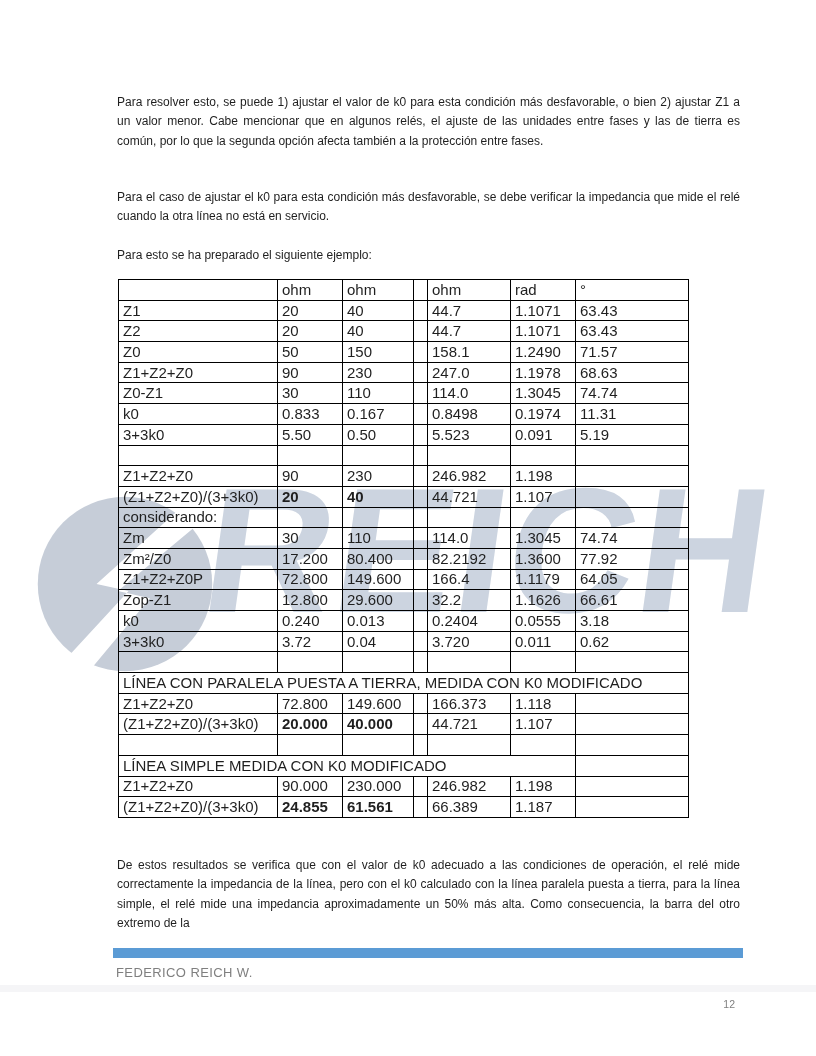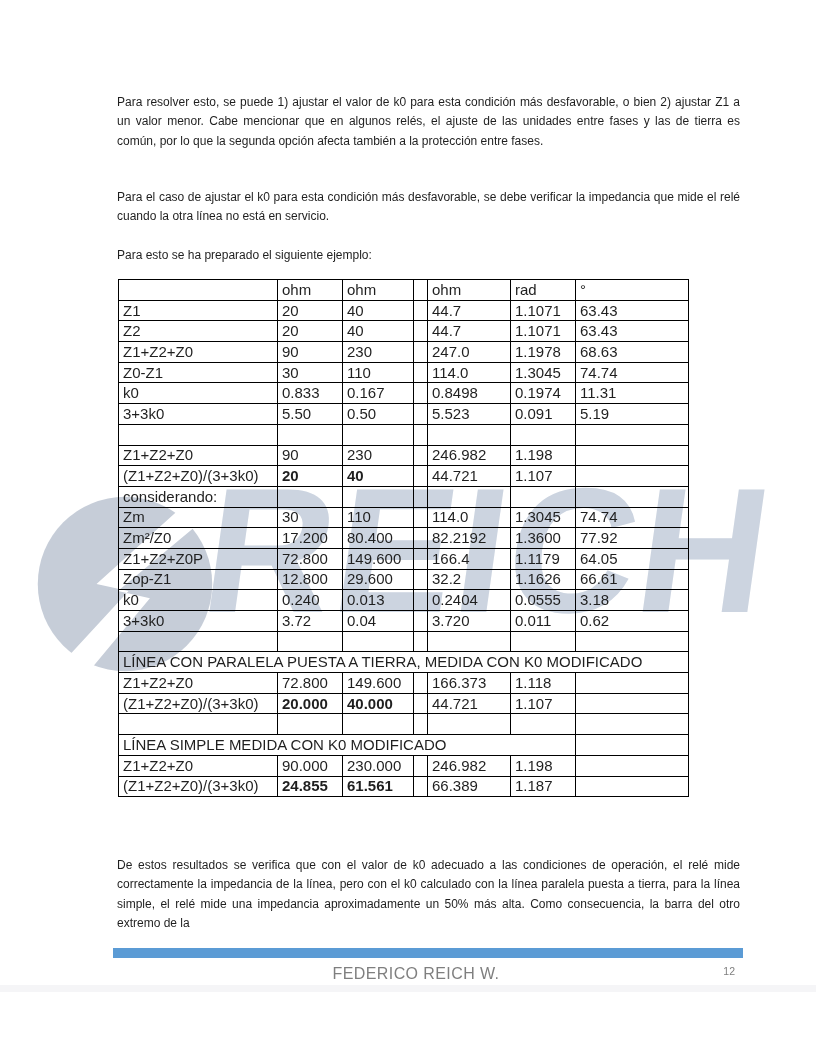--- a/index.html
+++ b/index.html
@@ -33,24 +33,24 @@
   }
   table.imp td{
     border:1px solid #000;font-size:15px;line-height:18px;
     height:19.7px;padding:0 4px;white-space:nowrap;overflow:hidden;
     vertical-align:middle;text-align:left;box-sizing:content-box;
   }
   table.imp td.b{font-weight:bold;}
   
   .footer-rule{position:absolute;left:113px;top:948px;width:630px;height:10px;}
   .footer-text{
-    position:absolute;left:107px;top:965px;width:618px;
-    font-size:16px;letter-spacing:0.4px;color:#7f7f7f;text-align:center;
-  }
-  .footer-page{position:absolute;right:81px;top:965px;font-size:10.5px;color:#7f7f7f;}
+    position:absolute;left:116px;top:965px;width:618px;
+    font-size:13px;letter-spacing:0.4px;color:#7f7f7f;
+  }
+  .footer-page{position:absolute;right:81px;top:998px;font-size:10.5px;color:#7f7f7f;}
   .bottom-band{position:absolute;left:0;top:985px;width:816px;height:7px;background:#f5f5f7;}
 </style>
 </head>
 <body>
 
 <div class="page">
 
   <div class="watermark">
     <svg class="wm-logo" width="178" height="178" viewBox="0 0 100 100">
       <circle cx="50" cy="50" r="49" fill="#c6cdd8"></circle>
@@ -96,20 +96,29 @@
           <tr>
             <td>Z2</td>
             <td>20</td>
             <td>40</td>
             <td></td>
             <td>44.7</td>
             <td>1.1071</td>
             <td>63.43</td>
           </tr>
           <tr>
+            <td>Z0</td>
+            <td>50</td>
+            <td>150</td>
+            <td></td>
+            <td>158.1</td>
+            <td>1.2490</td>
+            <td>71.57</td>
+          </tr>
+          <tr>
             <td>Z1+Z2+Z0</td>
             <td>90</td>
             <td>230</td>
             <td></td>
             <td>247.0</td>
             <td>1.1978</td>
             <td>68.63</td>
           </tr>
           <tr>
             <td>Z0-Z1</td>

